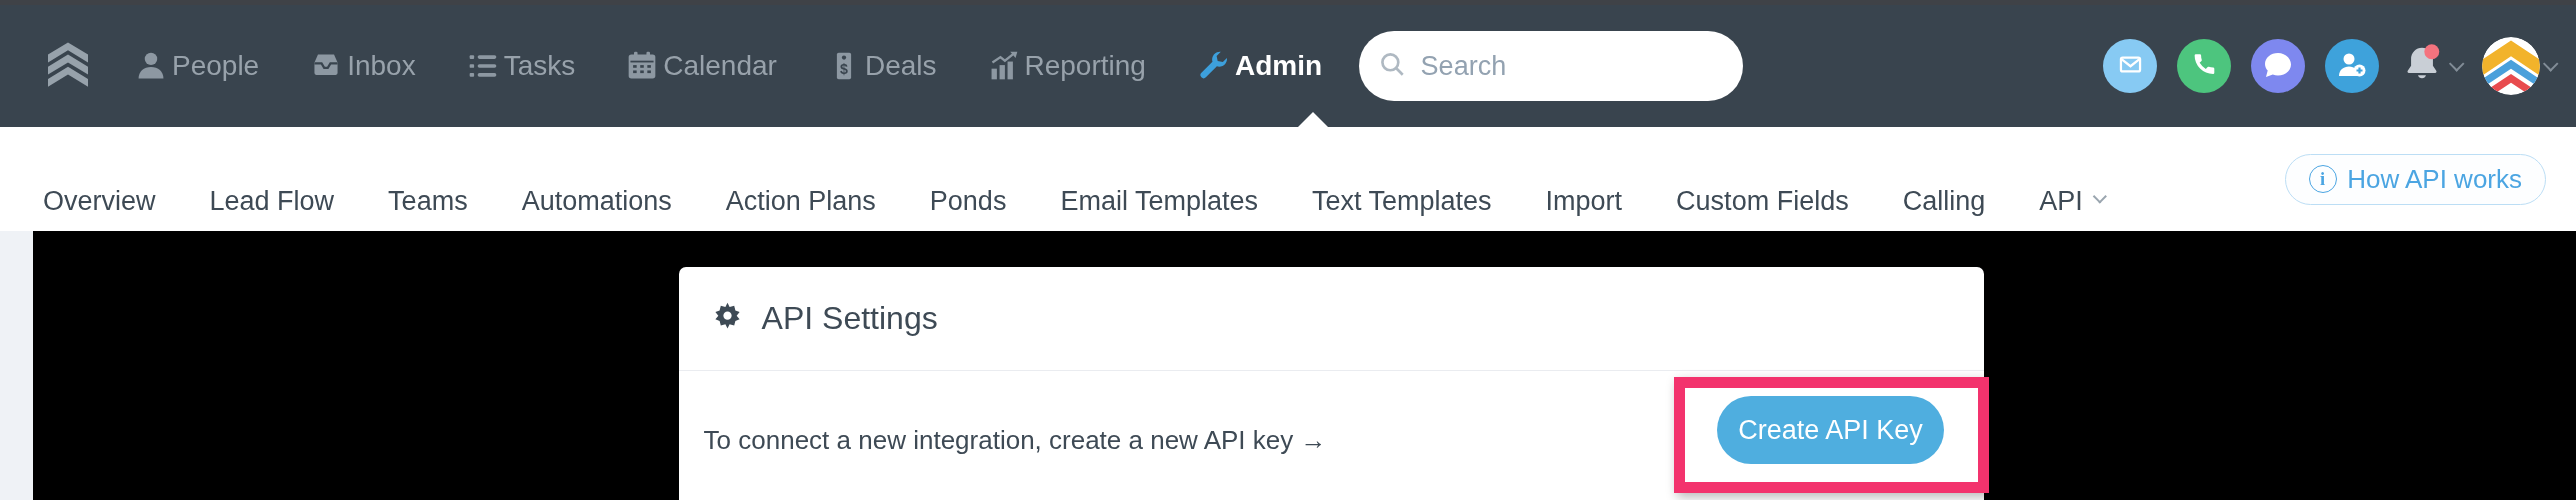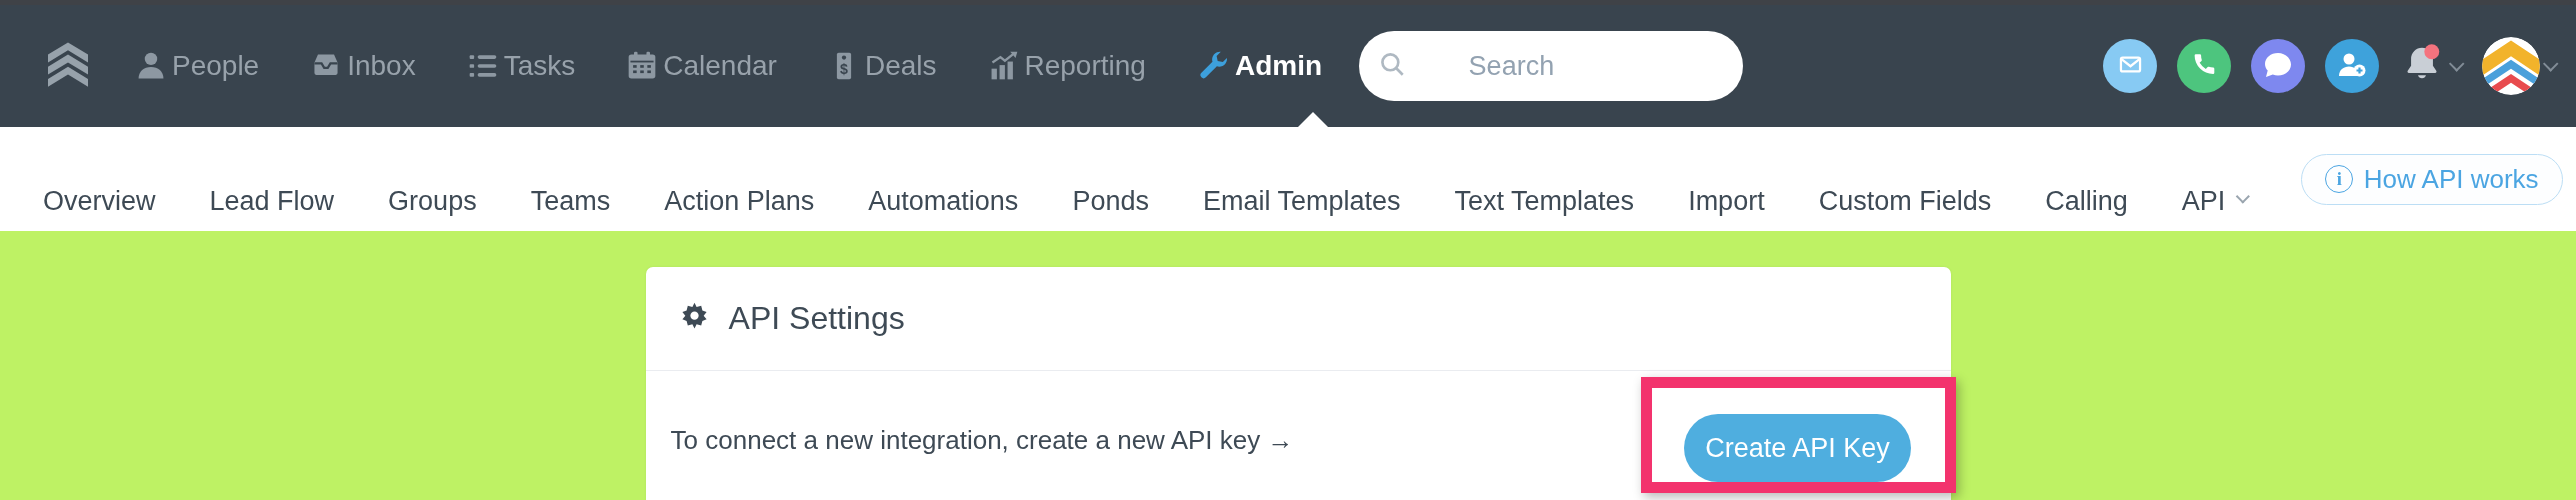--- a/index.html
+++ b/index.html
@@ -16,21 +16,21 @@
   .nav-items { display:flex; align-items:center; gap:51px; }
   .nav-item { display:flex; align-items:center; gap:5px; color:#98A2AB;
               font-size:28px; cursor:pointer; white-space:nowrap; }
   .nav-item .nicon { display:flex; align-items:center; }
   .nav-item.active { color:#FFFFFF; font-weight:600;text-align:center; }
   .admin-caret { position:absolute; left:1298px; bottom:0; width:0; height:0;
                  border-left:15px solid transparent; border-right:15px solid transparent;
                  border-bottom:15px solid #FFFFFF; }
 
   .search-pill { margin-left:37px; width:384px; height:70px; background:#FFFFFF;
-                 border-radius:35px; display:flex; align-items:center; padding:0 19.3px;gap:48px; }
+                 border-radius:35px; display:flex; align-items:center; padding:0 19.3px; }
   .search-pill input { border:none; outline:none; width:100%; font-size:27px;
                        color:#3E4A55; margin-left:12.3px; background:transparent;
                        font-family:"Liberation Sans", sans-serif; }
   .search-pill input::placeholder { color:#93A2B1; }
 
   .right-actions { margin-left:auto; display:flex; align-items:center; gap:20px; }
   .circle-btn { width:54px; height:54px; border-radius:50%; display:flex;
                 align-items:center; justify-content:center; cursor:pointer; flex:none; }
   .c-mail { background:#87CAF3; } .c-phone { background:#4DC57E; }
   .c-chat { background:#7E88EF; } .c-person { background:#3EA2DB; }
@@ -53,36 +53,36 @@
   .how-pill { margin-left:auto; height:51px; border:1.8px solid #BCDEF5; background:#FDFEFF;
               border-radius:27px; color:#4BA5E2; font-size:26px; display:flex;
               align-items:center; gap:10.5px; padding:0 23px; cursor:pointer;
               white-space:nowrap; }
   .info-badge { width:28px; height:28px; border:1.8px solid #4BA5E2; border-radius:50%;
                 display:flex; align-items:center; justify-content:center;
                 font-size:18.4px; font-weight:700; flex:none;
                 font-family:"Liberation Serif", serif; }
 
   
-  .content { height:269px; background:#bef264; position:relative; overflow:hidden; }
+  .content { height:269px; background:#000000; position:relative; overflow:hidden;margin-left:33px; }
   .card { position:absolute; left:646px; top:36px; width:1305px; height:369px;
           background:#FFFFFF; border-radius:7px;
           box-shadow:0 0.9px 2.6px rgba(40,50,60,0.08); }
   .card-header { height:104px; display:flex; align-items:center; gap:17.6px;
                  padding-left:32px; border-bottom:1.8px solid #EAECF0; }
   .card-title { font-size:32px; color:#3E4A55; }
   .card-row { display:flex; align-items:center; padding-left:24.6px; margin-top:54px; }
   .row-label { width:272px; font-size:27px; color:#3E4A55; flex:none; }
   .row-desc { font-size:26px; color:#3E4A55; }
 
   
   .highlight-box { position:absolute; left:1641px; top:146px; width:315px; height:116px;
                    border:11.4px solid #F3336D; background:#FFFFFF;
                    box-shadow:2.6px 4.4px 10.5px rgba(0,0,0,0.28); }
-  .create-btn { position:absolute; left:32px; top:26px; width:227px; height:68px;
+  .create-btn { position:absolute; left:32px; top:8px; width:227px; height:68px;
                 border:none; border-radius:34px; background:#4FAEDF; color:#FFFFFF;
                 font-size:27px; display:flex; align-items:center; justify-content:center;
                 cursor:pointer; font-family:"Liberation Sans", sans-serif; }
 </style>
 </head>
 <body>
 
 <div class="top-strip"></div>
 
 <div class="navbar">
@@ -260,30 +260,27 @@
 </div>
 
 <div class="subnav">
   <div class="sub-item">
       <span>Overview</span>
     </div>
   <div class="sub-item">
       <span>Lead Flow</span>
     </div>
   <div class="sub-item">
-      <span>Groups</span>
-    </div>
-  <div class="sub-item">
       <span>Teams</span>
     </div>
   <div class="sub-item">
+      <span>Automations</span>
+    </div>
+  <div class="sub-item">
       <span>Action Plans</span>
-    </div>
-  <div class="sub-item">
-      <span>Automations</span>
     </div>
   <div class="sub-item">
       <span>Ponds</span>
     </div>
   <div class="sub-item">
       <span>Email Templates</span>
     </div>
   <div class="sub-item">
       <span>Text Templates</span>
     </div>

